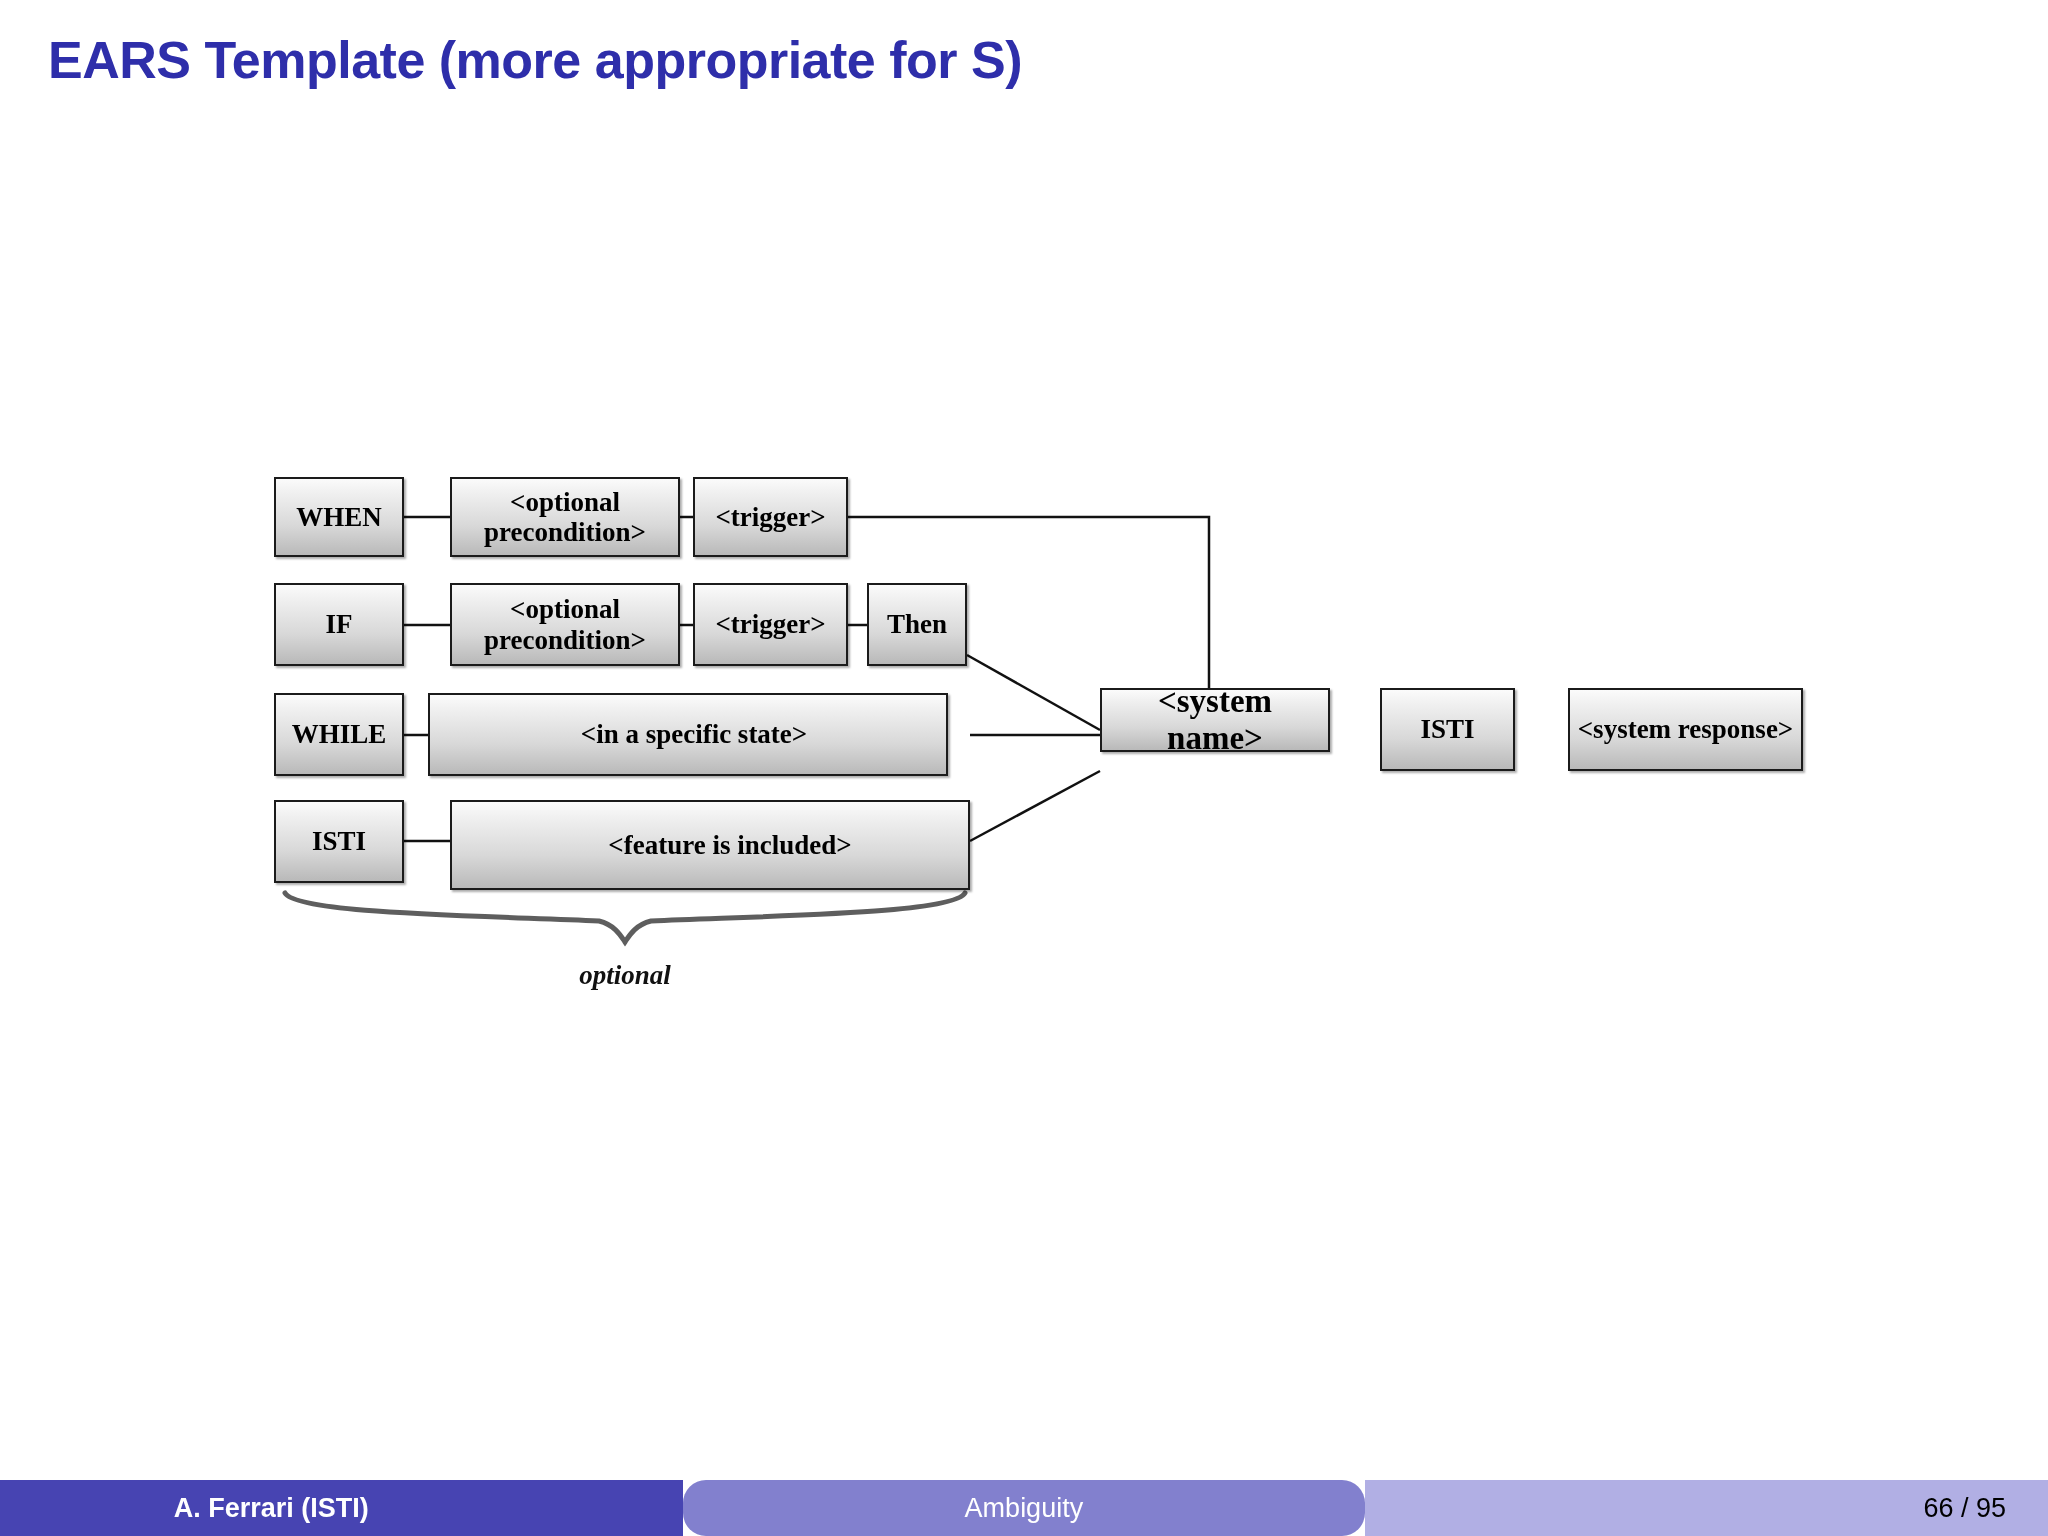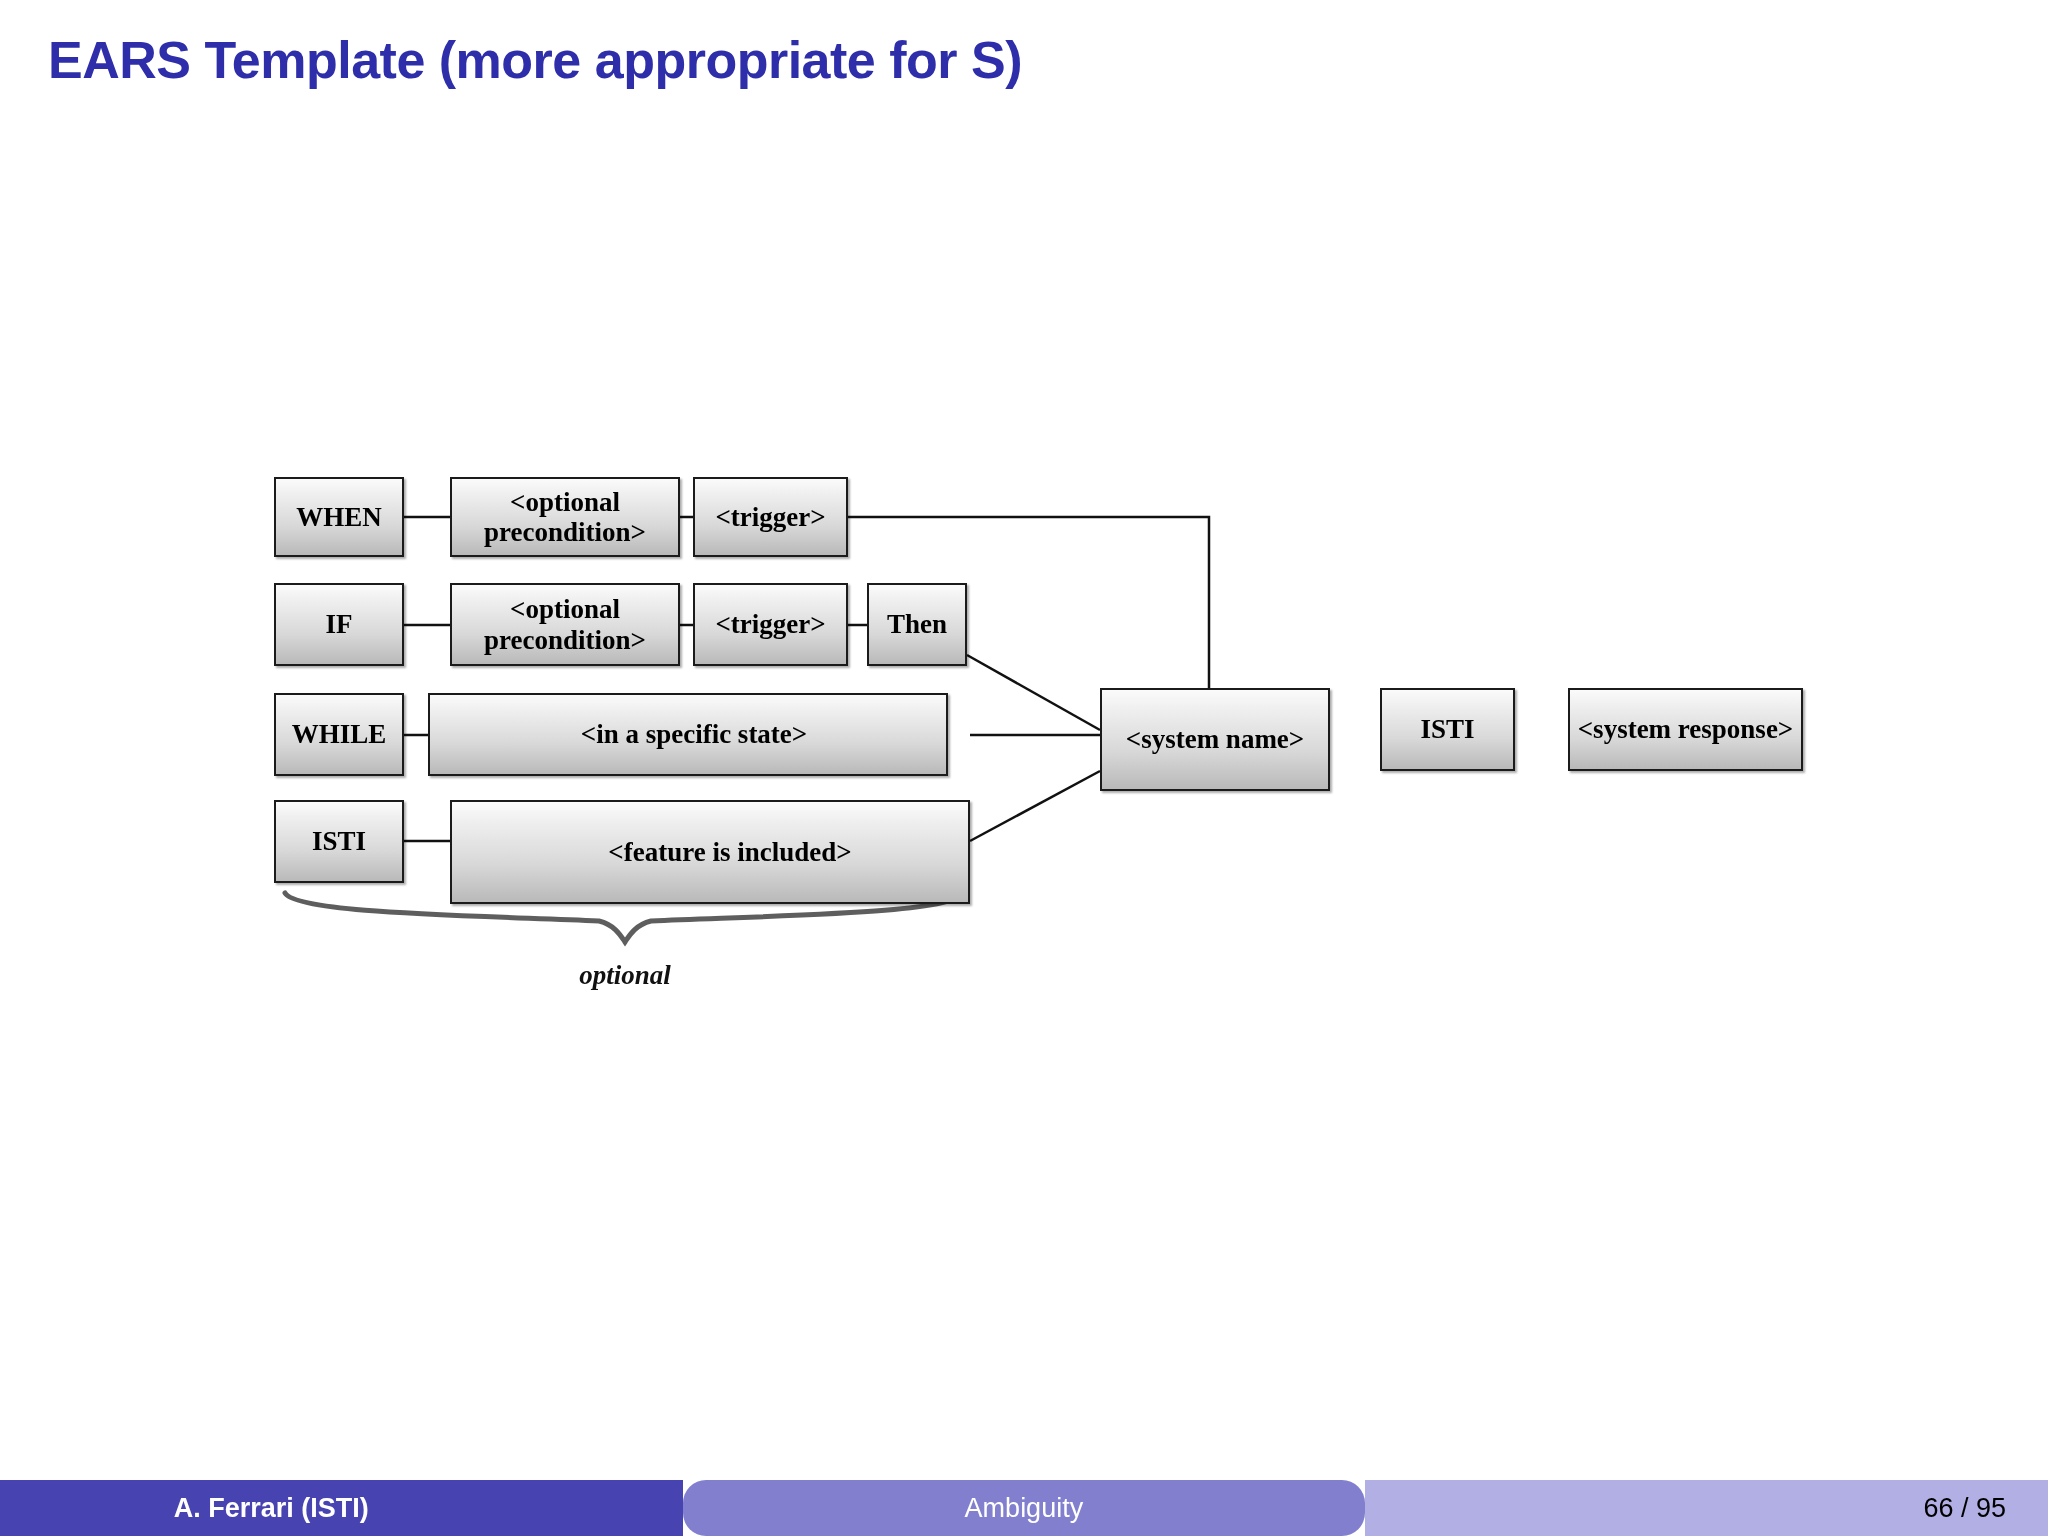--- a/index.html
+++ b/index.html
@@ -166,24 +166,24 @@
       </div>
       <div class="node" style="left: 274px; top: 693px; width: 130px; height: 83px; font-size: 27px;">
         <span class="node-label">WHILE</span>
       </div>
       <div class="node" style="left: 428px; top: 693px; width: 520px; height: 83px; font-size: 27px; padding-left: 12px;">
         <span class="node-label">&lt;in a specific state&gt;</span>
       </div>
       <div class="node" style="left: 274px; top: 800px; width: 130px; height: 83px; font-size: 27px;">
         <span class="node-label">ISTI</span>
       </div>
-      <div class="node" style="left: 450px; top: 800px; width: 520px; height: 104px; font-size: 27px; padding-left: 40px;">
+      <div class="node" style="left: 450px; top: 800px; width: 520px; height: 90px; font-size: 27px; padding-left: 40px;">
         <span class="node-label">&lt;feature is included&gt;</span>
       </div>
-      <div class="node" style="left: 1100px; top: 688px; width: 230px; height: 103px; font-size: 27px;">
+      <div class="node" style="left: 1100px; top: 688px; width: 230px; height: 64px; font-size: 33px;">
         <span class="node-label">&lt;system name&gt;</span>
       </div>
       <div class="node" style="left: 1380px; top: 688px; width: 135px; height: 83px; font-size: 27px;">
         <span class="node-label">ISTI</span>
       </div>
       <div class="node" style="left: 1568px; top: 688px; width: 235px; height: 83px; font-size: 27px;">
         <span class="node-label">&lt;system response&gt;</span>
       </div>
     </div>
 

